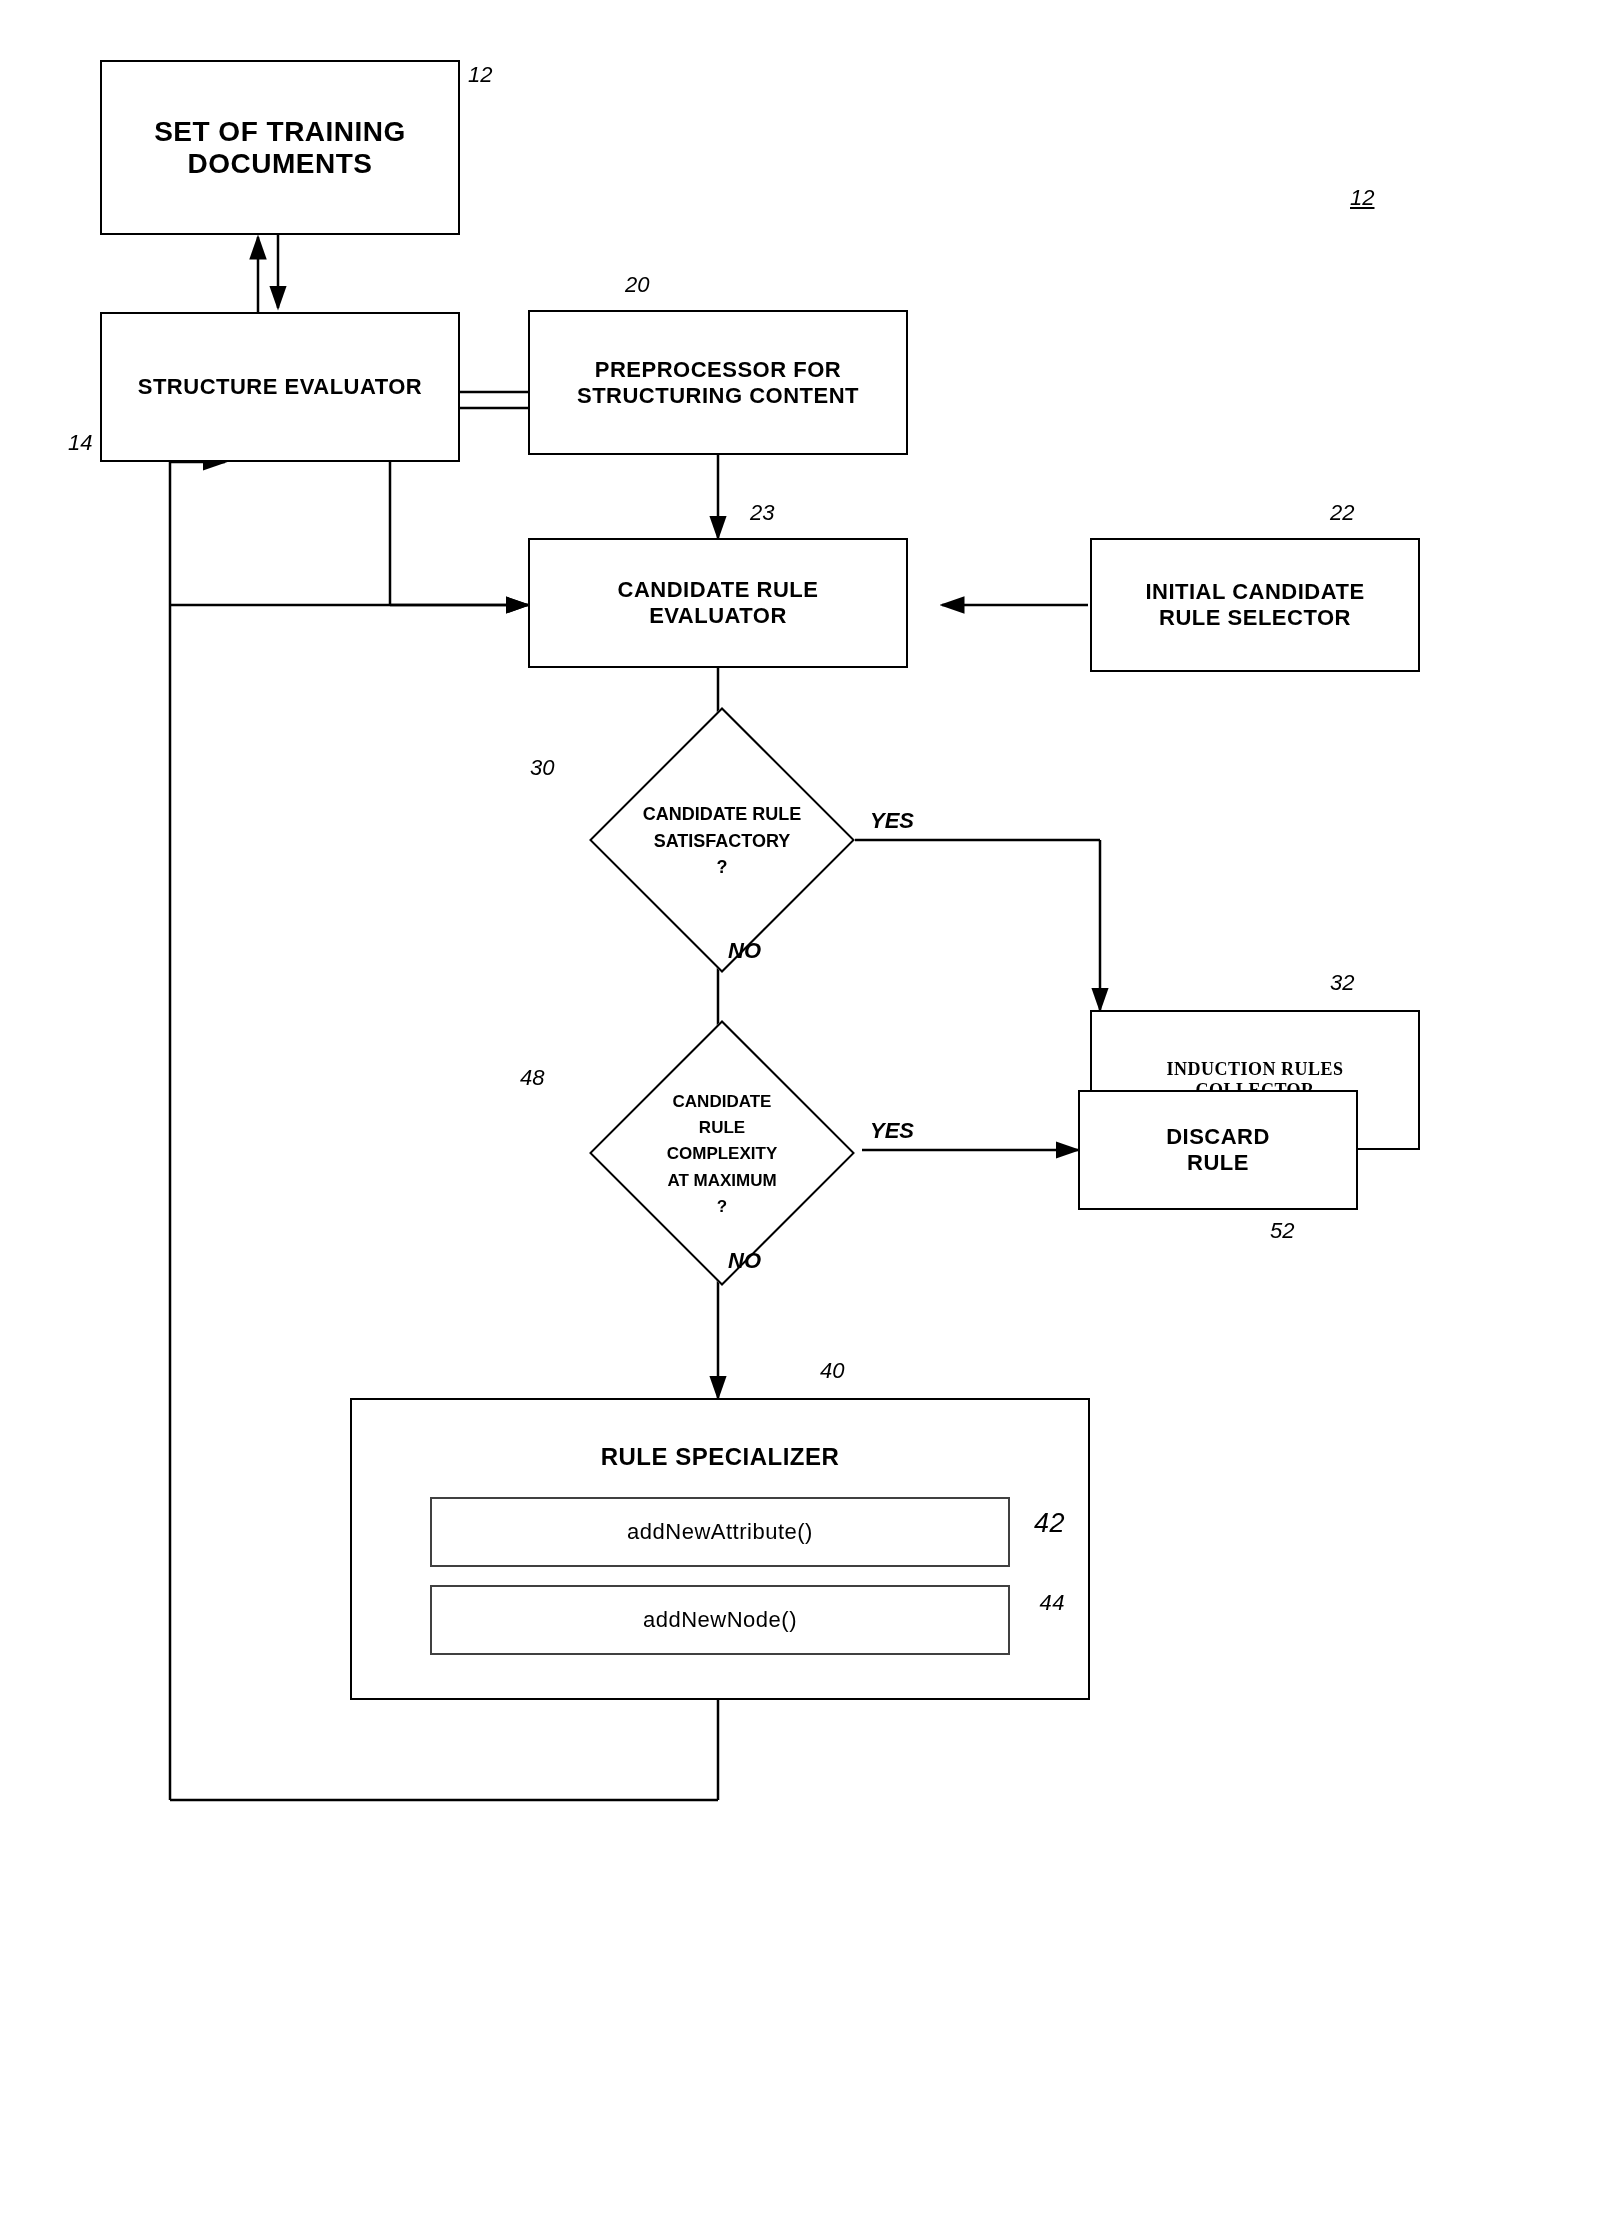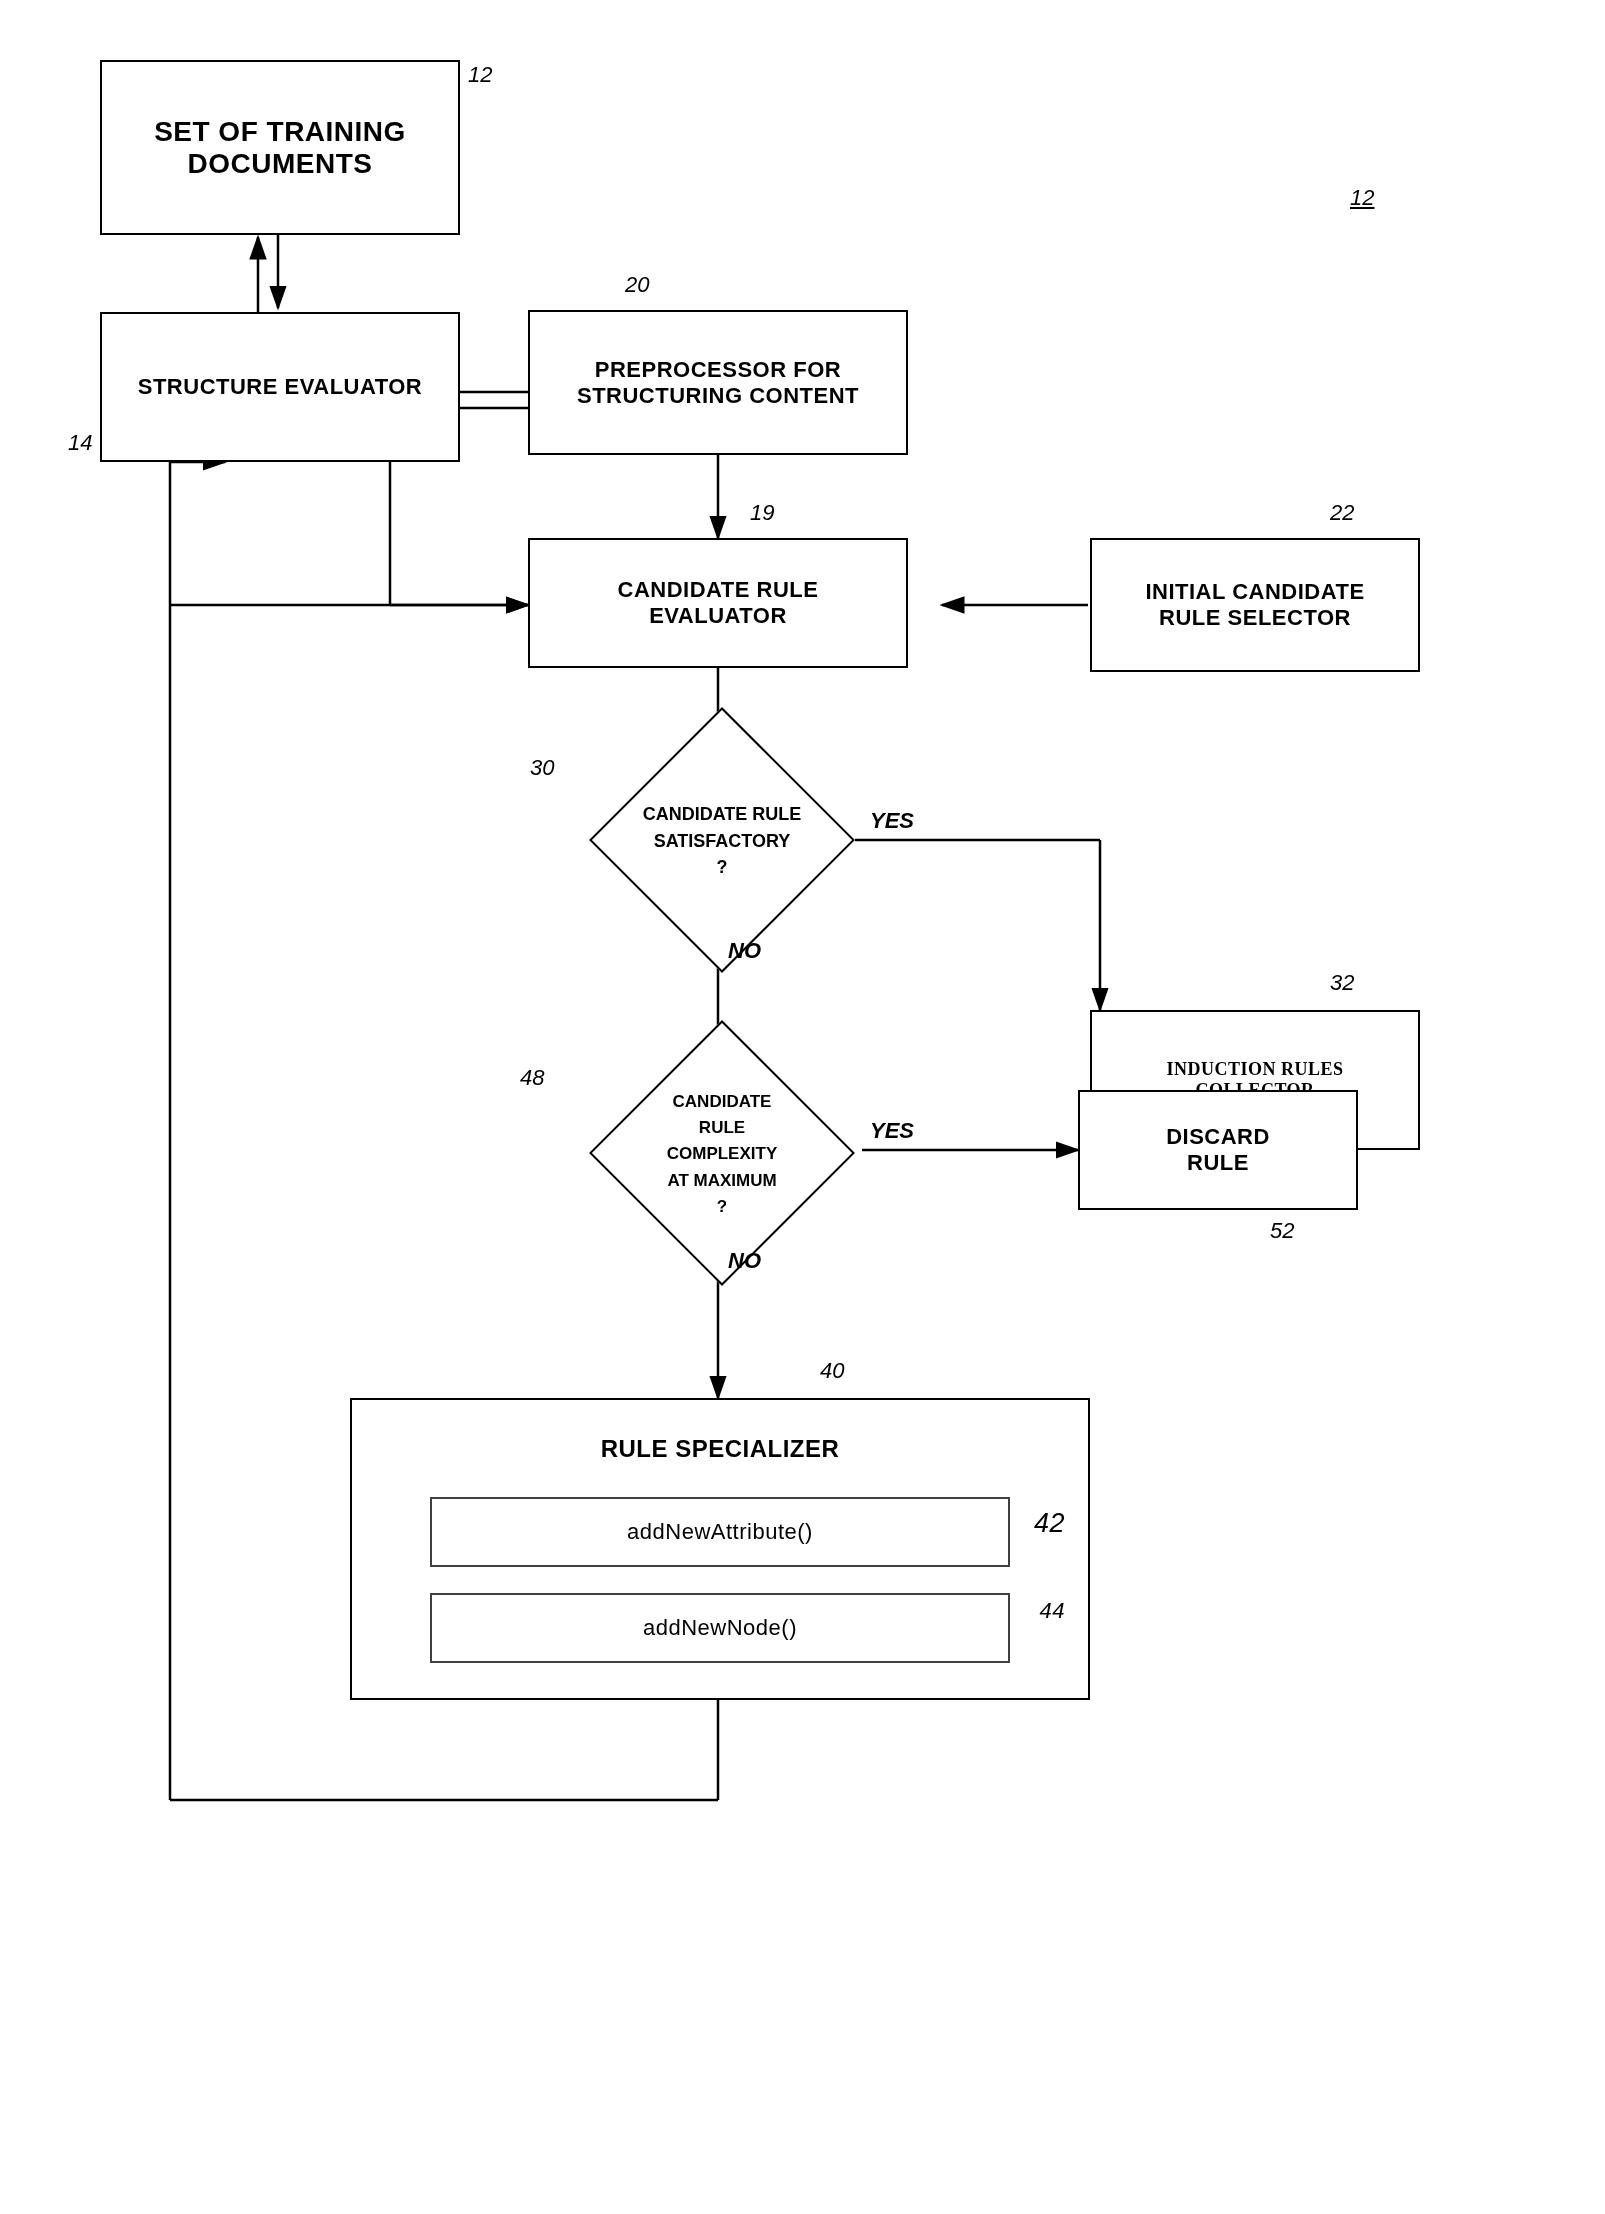--- a/index.html
+++ b/index.html
@@ -171,21 +171,21 @@
 STRUCTURING CONTENT</span>
   </div>
 
   <div class="label" style="left:625px; top:272px;">20</div>
 
   <div class="box" style="left:528px; top:538px; width:380px; height:130px;">
     <span style="white-space:pre-line; font-size:22px;">CANDIDATE RULE
 EVALUATOR</span>
   </div>
 
-  <div class="label" style="left:750px; top:500px;">19</div>
+  <div class="label" style="left:750px; top:500px;">23</div>
 
   <div class="box" style="left:1090px; top:538px; width:330px; height:134px;">
     <span style="white-space:pre-line; font-size:22px;">INITIAL CANDIDATE
 RULE SELECTOR</span>
   </div>
 
   <div class="label" style="left:1330px; top:500px;">22</div>
 
   <div class="diamond-wrapper" style="left:582px; top:745px; width:280px; height:190px;">
     <div class="diamond">
@@ -235,21 +235,21 @@
     <span>NO</span>
   </div>
 
   <div class="box" style="left:1078px; top:1090px; width:280px; height:120px;">
     <span style="white-space:pre-line; font-size:22px;">DISCARD
 RULE</span>
   </div>
 
   <div class="label" style="left:1270px; top:1218px;">52</div>
 
-  <div class="box" style="left:350px; top:1398px; width:740px; height:302px; flex-direction:column; gap:16px;">
+  <div class="box" style="left:350px; top:1398px; width:740px; height:302px; flex-direction:column; gap:8px;">
     <div style="font-size:24px; font-weight:bold; margin-bottom:18px;">
       <span>RULE SPECIALIZER</span>
     </div>
 
     <div style="position:relative; width:580px; margin-bottom:10px;">
       <div class="inner-box" style="position:relative; width:580px; height:70px; font-size:22px;">
         <span>addNewAttribute()</span>
       </div>
 
       <span class="label" style="position:absolute; right:-55px; top:11px; font-size:27px;margin-left:13px;">42</span>

